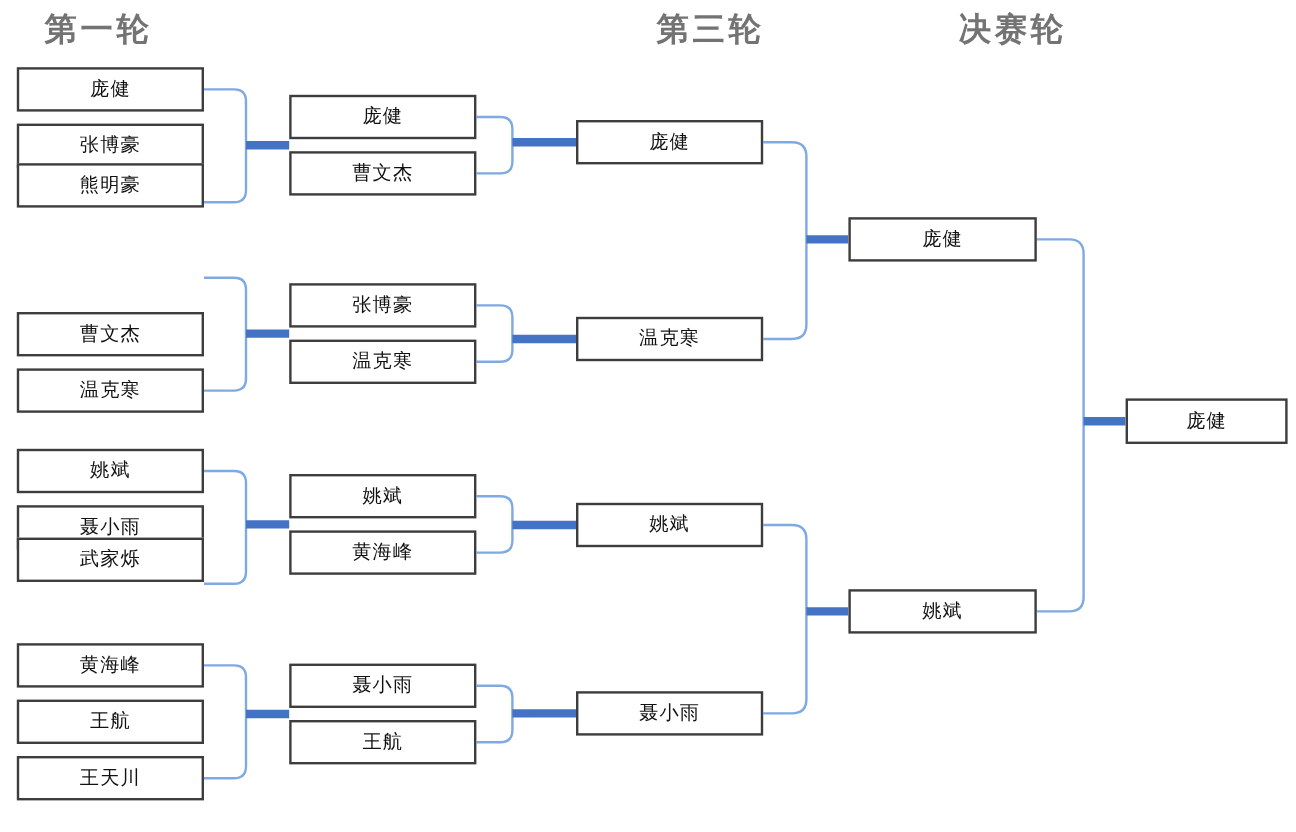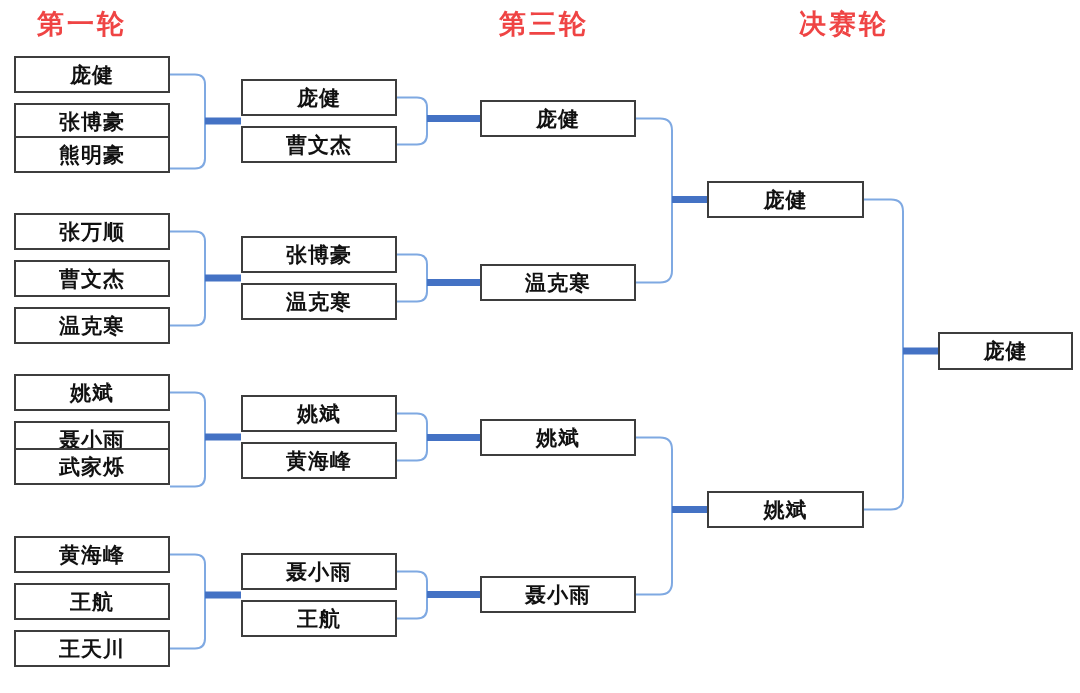--- a/index.html
+++ b/index.html
@@ -4,30 +4,29 @@
 <style>
   html,body{margin:0;padding:0;}
   body{
     width:1080px;height:693px;background:#ffffff;position:relative;
     overflow:hidden;font-family:"Liberation Sans","DejaVu Sans",sans-serif;
   }
   .stage{position:absolute;inset:0;}
   svg.connectors{position:absolute;left:0;top:0;z-index:1;}
   .hdr{
     position:absolute;top:6px;transform:translateX(-50%);
-    font-size:27px;font-weight:bold;letter-spacing:3px;color:#ef4444;
+    font-size:27px;font-weight:bold;letter-spacing:3px;color:#737373;
     white-space:nowrap;z-index:3;
   }
   .box{
     position:absolute;height:37px;box-sizing:border-box;
     background:#ffffff;border:2px solid #3d3d3d;
     display:flex;align-items:center;justify-content:center;
-    font-size:21px;color:#111111;letter-spacing:1px;z-index:2;
+    font-size:16px;color:#111111;letter-spacing:1px;z-index:2;
     font-family:"Liberation Serif","DejaVu Serif",serif;
-    font-weight:bold;
   }
   .c1{left:14px;width:156px;}
   .c2{left:241px;width:156px;}
   .c3{left:480px;width:156px;}
   .c4{left:707px;width:157px;}
   .c5{left:938px;width:135px;height:38px;}
 </style>
 </head>
 <body>
 
@@ -60,28 +59,27 @@
     <path fill="none" stroke-width="7" d="M427,437.5 H480" stroke="#4472C4"></path>
     <path fill="none" stroke-width="7" d="M427,594.5 H480" stroke="#4472C4"></path>
 
     <path fill="none" stroke-width="7" d="M672,199.5 H707" stroke="#4472C4"></path>
     <path fill="none" stroke-width="7" d="M672,509.5 H707" stroke="#4472C4"></path>
 
     <path fill="none" stroke-width="7" d="M903,351 H938" stroke="#4472C4"></path>
   </svg>
 
   <div class="hdr" style="left:82px">第一轮</div>
-  <div class="hdr" style="left:544px">第三轮</div>
+  <div class="hdr" style="left:592px">第三轮</div>
   <div class="hdr" style="left:844px">决赛轮</div>
 
   <div class="box c1" style="top:56px">庞健</div>
   <div class="box c1" style="top:103px">张博豪</div>
   <div class="box c1" style="top:136px">熊明豪</div>
 
-  <div class="box c1" style="top:213px">张万顺</div>
   <div class="box c1" style="top:260px">曹文杰</div>
   <div class="box c1" style="top:307px">温克寒</div>
 
   <div class="box c1" style="top:374px">姚斌</div>
   <div class="box c1" style="top:421px">聂小雨</div>
   <div class="box c1" style="top:448px">武家烁</div>
 
   <div class="box c1" style="top:536px">黄海峰</div>
   <div class="box c1" style="top:583px">王航</div>
   <div class="box c1" style="top:630px">王天川</div>

